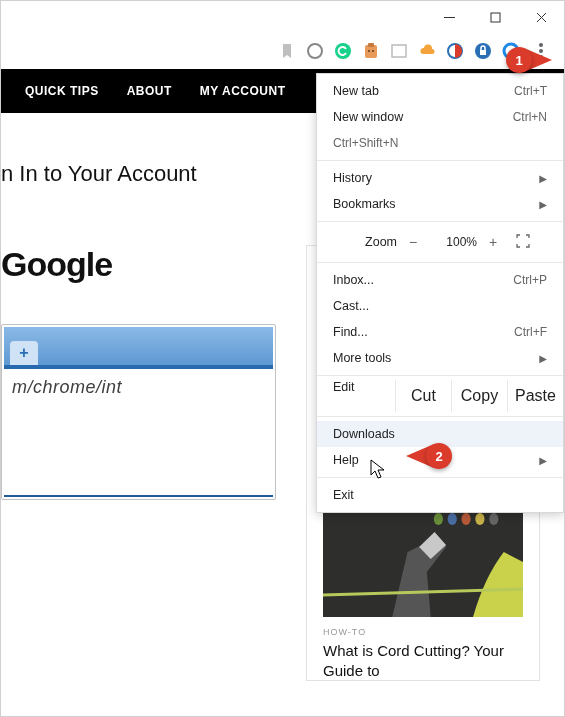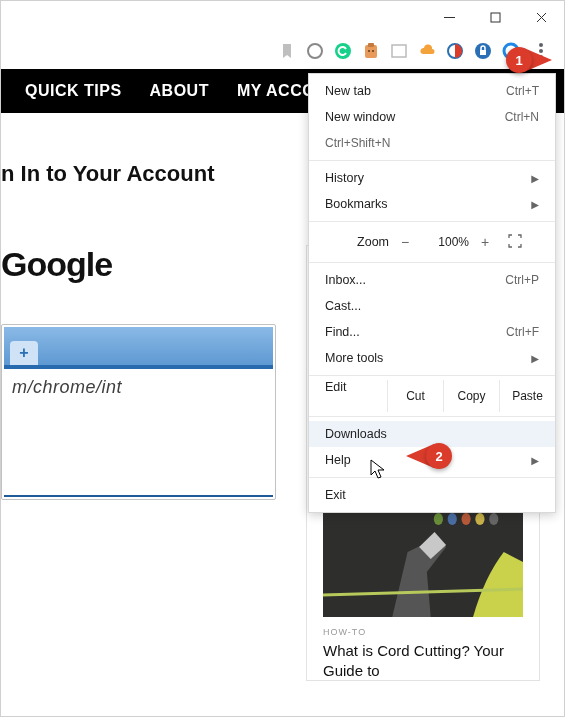--- a/index.html
+++ b/index.html
@@ -10,24 +10,24 @@
 .win-btn svg { width: 11px; height: 11px; }
 
 .tabbar { height: 32px; background: #fff; }
 .addressbar-row { height: 36px; display: flex; align-items: center; padding-right: 8px; justify-content: flex-end; }
 .ext-icons { display: flex; align-items: center; gap: 10px; }
 .ext-icons .ic { width: 18px; height: 18px; display: flex; align-items: center; justify-content: center; }
 .menu-btn { width: 30px; height: 30px; border-radius: 50%; display: flex; align-items: center; justify-content: center; color: #5f6368; margin-left: 6px; }
 .menu-dots circle { fill: #5f6368; }
 
 .navbar { background: #000; height: 44px; display: flex; align-items: center; padding-left: 24px; gap: 28px; }
-.navbar a { color: #fff; font-size: 16px; font-weight: 700; letter-spacing: 0.5px; }
+.navbar a { color: #fff; font-size: 12px; font-weight: 700; letter-spacing: 0.5px; }
 
 .content { padding: 20px 24px 0 0; }
-.page-title { font-size: 22px; font-weight: 700; color: #111; margin: 28px 0 8px 0; }
+.page-title { font-size: 22px; font-weight: 400; color: #111; margin: 28px 0 8px 0; }
 
 .columns { display: flex; margin-top: 58px; gap: 30px; }
 .col-left { flex: 0 0 190px; }
 .col-right { flex: 1; padding-left: 0; }
 
 .google-hdr { font-size: 34px; font-weight: 700; letter-spacing: -1px; color: #111; margin-bottom: 4px; }
 
 .green-sq { width: 84px; height: 64px; background: linear-gradient(#46c24b,#29a82f); border: 2px solid #1f7d24; border-radius: 6px; margin-left: 6px; }
 
 .login-title { font-size: 20px; font-weight: 700; margin-top: 30px; }
@@ -40,34 +40,34 @@
 .tab-plus { width: 28px; height: 24px; background: #cfe2f6; border-radius: 4px 4px 0 0; display: flex; align-items: center; justify-content: center; font-size: 16px; color: #2a6fb5; font-weight: 700; margin-bottom: 0; }
 .thumb-url { margin-top: 4px; background: #fff; height: 36px; display: flex; align-items: center; padding: 0 8px; font-size: 18px; font-style: italic; color: #404040; letter-spacing: 0.5px; font-family: Arial, sans-serif; white-space: nowrap; }
 .thumb-body { height: 90px; background: #fff; }
 
 .best-hdr { font-size: 13px; font-weight: 700; letter-spacing: 0.5px; margin: 6px 0 14px; color: #111; }
 .article-img { width: 100%; height: 120px; background: linear-gradient(120deg, #3a3a38 0%, #2b2b2a 40%, #1e1e1d 100%); position: relative; overflow: hidden; }
 .cat-label { font-size: 9px; color: #999; letter-spacing: 1px; margin-top: 10px; }
 .article-title { font-size: 15px; color: #111; margin-top: 4px; line-height: 1.3; }
 
 
-.chrome-menu { position: absolute; top: 72px; right: 8px; width: 248px; background: #fff; border: 1px solid #d9d9d9; box-shadow: 0 2px 10px rgba(0,0,0,0.2); z-index: 100; font-size: 12.5px; color: #222; padding: 4px 0; }
+.chrome-menu { position: absolute; top: 72px; right: 0; width: 248px; background: #fff; border: 1px solid #d9d9d9; box-shadow: 0 2px 10px rgba(0,0,0,0.2); z-index: 100; font-size: 12.5px; color: #222; padding: 4px 0; }
 .mi { display: flex; align-items: center; justify-content: space-between; padding: 5px 16px; height: 26px; }
 .mi .shortcut { color: #666; font-size: 12px; }
 .mi .arrow { color: #666; font-size: 10px; }
 .sep { height: 1px; background: #e8e8e8; margin: 4px 0; }
 .zoom-row { display: flex; align-items: center; height: 32px; padding: 0 12px 0 16px; }
 .zoom-row .lbl { flex: 0 0 64px; text-align: right; }
 .zoom-row .zbtn { flex: 0 0 32px; text-align: center; color: #666; font-size: 14px; }
 .zoom-row .zval { flex: 0 0 48px; text-align: right; font-size: 12px; }
 .zoom-row .full { flex: 0 0 28px; text-align: center; }
 .full svg { width: 14px; height: 14px; }
 .edit-row { display: flex; align-items: flex-start; height: 32px; }
 .edit-row .lbl { padding: 0 16px; flex: 0 0 78px; }
-.edit-row .cell { flex: 1; text-align: center; border-left: 1px solid #e8e8e8; height: 100%; display: flex; align-items: center; justify-content: center; font-size: 12px; }
+.edit-row .cell { flex: 1; text-align: center; border-left: 1px solid #e8e8e8; height: 100%; display: flex; align-items: center; justify-content: center; font-size: 16px; }
 .mi.hl { background: #eef3fa; }
 
 
 .callout { position: absolute; z-index: 120; display: flex; align-items: center; }
 .callout .bubble { background: #da3b2b; color: #fff; width: 26px; height: 26px; border-radius: 50%; display: flex; align-items: center; justify-content: center; font-size: 13px; font-weight: 600; box-shadow: 0 2px 4px rgba(0,0,0,0.3); position: relative; z-index: 2; }
 .callout.right .tail { width: 0; height: 0; border-top: 12px solid transparent; border-bottom: 12px solid transparent; border-left: 28px solid #da3b2b; margin-left: -8px; position: relative; z-index: 1; }
 .callout.left .tail { width: 0; height: 0; border-top: 12px solid transparent; border-bottom: 12px solid transparent; border-right: 28px solid #da3b2b; margin-right: -8px; position: relative; z-index: 1; }
 .callout1 { top: 46px; right: 12px; }
 .callout2 { top: 442px; right: 112px; }
 

